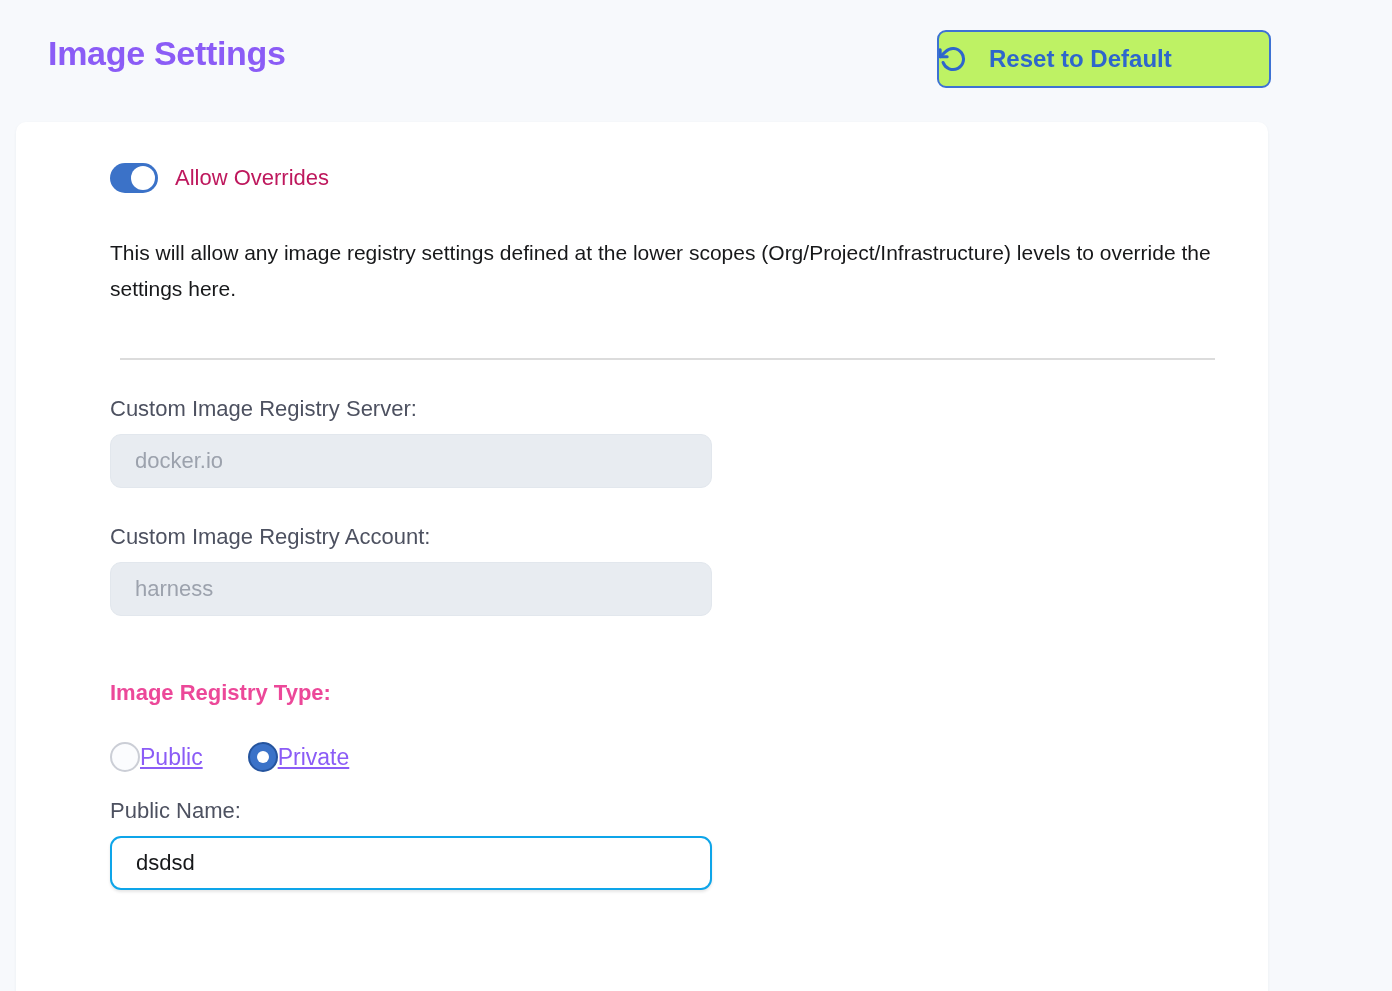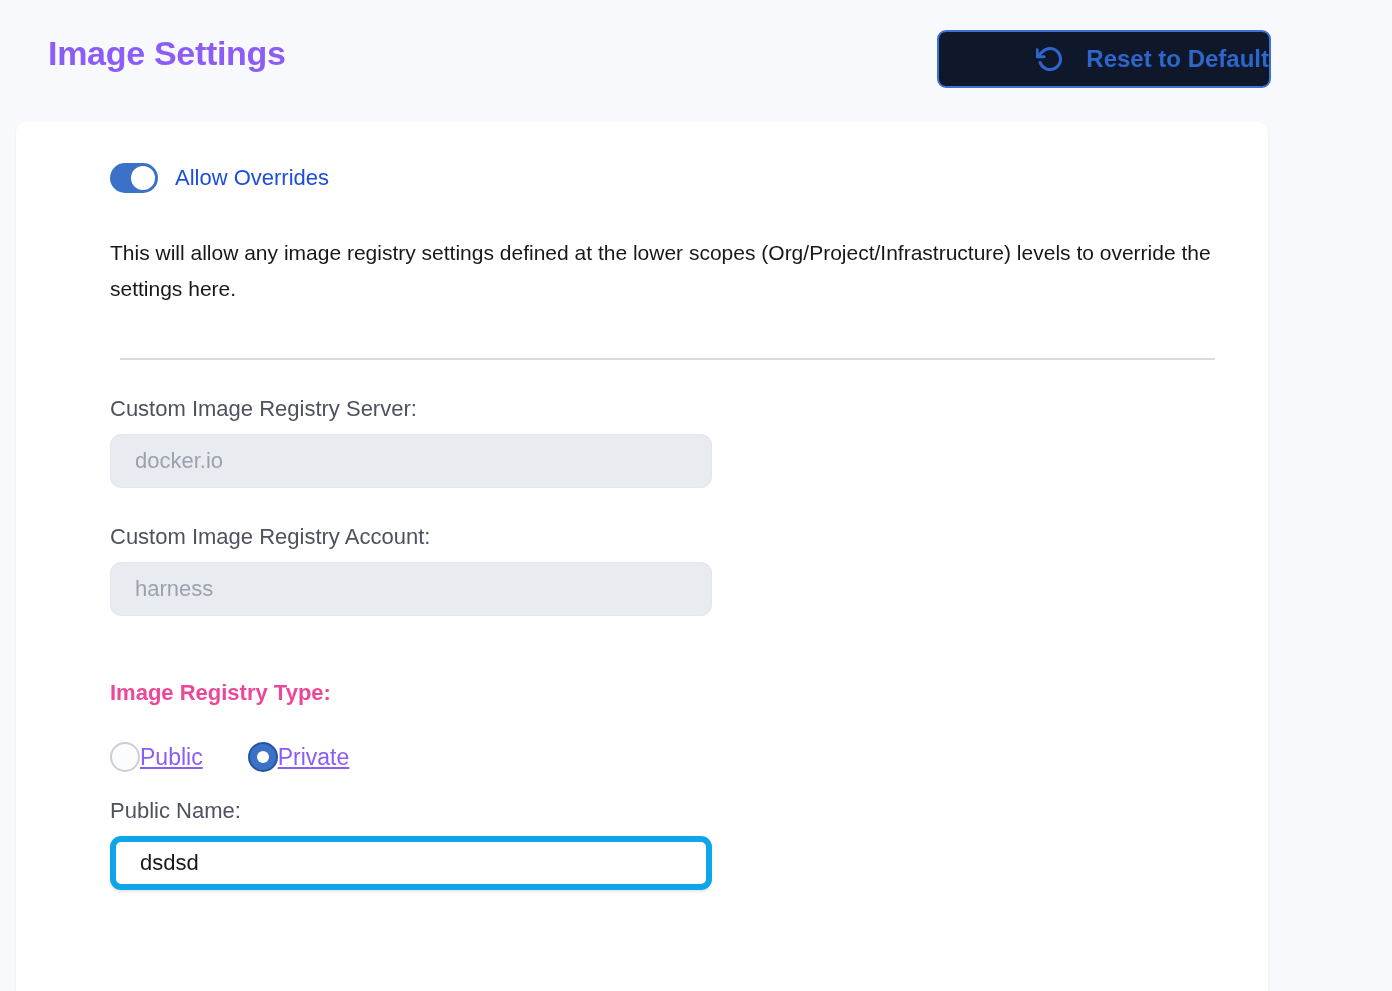--- a/index.html
+++ b/index.html
@@ -15,23 +15,23 @@
     left: 48px; top: 34px;
     font-size: 34px;
     font-weight: 700;
     color: #8b5cf6;
     letter-spacing: -0.3px;
   }
   .reset-btn {
     position: absolute;
     left: 937px; top: 30px;
     width: 334px; height: 58px;
-    display: flex; align-items: center; justify-content: flex-end;
+    display: flex; align-items: center; justify-content: flex-start;
     gap: 22px;
-    background: #0f172a;
+    background: #bef264;
     border: 2px solid #3D72D3;
     border-radius: 9px;
     color: #2E66CC;
     font-size: 24px;
     font-weight: 700;
     font-family: "Liberation Sans", sans-serif;
     cursor: pointer;
   }
   .reset-btn svg { flex: 0 0 auto; }
   .card {
@@ -53,21 +53,21 @@
     cursor: pointer;
     flex: 0 0 auto;
   }
   .toggle-knob {
     position: absolute;
     top: 3px; right: 3px;
     width: 24px; height: 24px;
     border-radius: 50%;
     background: #FFFFFF;
   }
-  .toggle-label { font-size: 22px; color: #1d4ed8; }
+  .toggle-label { font-size: 22px; color: #be185d; }
 
   .description {
     margin-top: 42px;
     width: 1118px;
     font-size: 21px;
     line-height: 36px;
     color: #17181A;
   }
 
   .divider {
@@ -94,21 +94,21 @@
     font-family: "Liberation Sans", sans-serif;
     outline: none;
   }
   .text-input.disabled {
     background: #E8ECF1;
     border: 1px solid #E2E7ED;
     color: #9CA2AD;
   }
   .text-input.editable {
     background: #FFFFFF;
-    border: 6px solid #0ea5e9;
+    border: 2px solid #0ea5e9;
     color: #17181A;
     box-shadow: 0 2px 3px rgba(0,0,0,0.10);
   }
 
   .type-heading {
     margin-top: 64px;
     font-size: 22px;
     font-weight: 700;
     color: #ec4899;
   }

